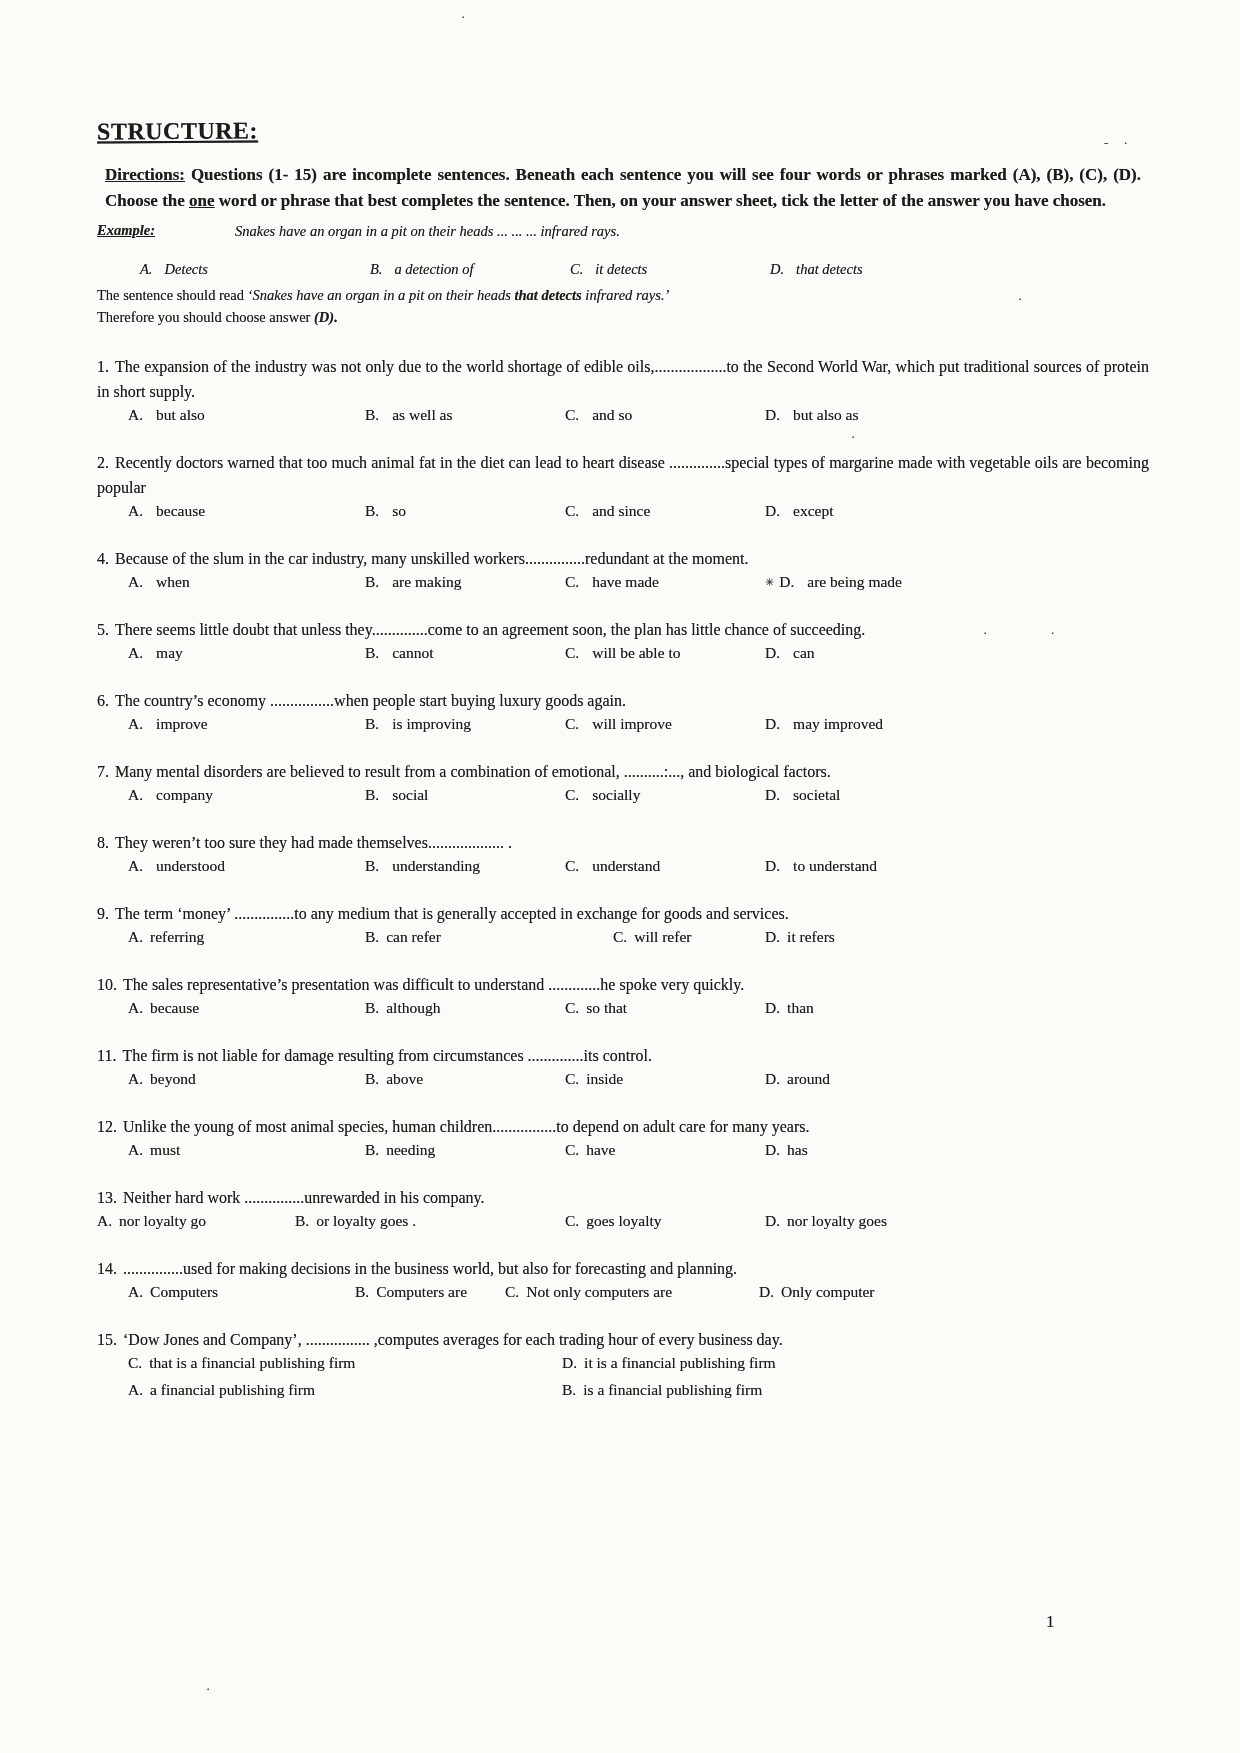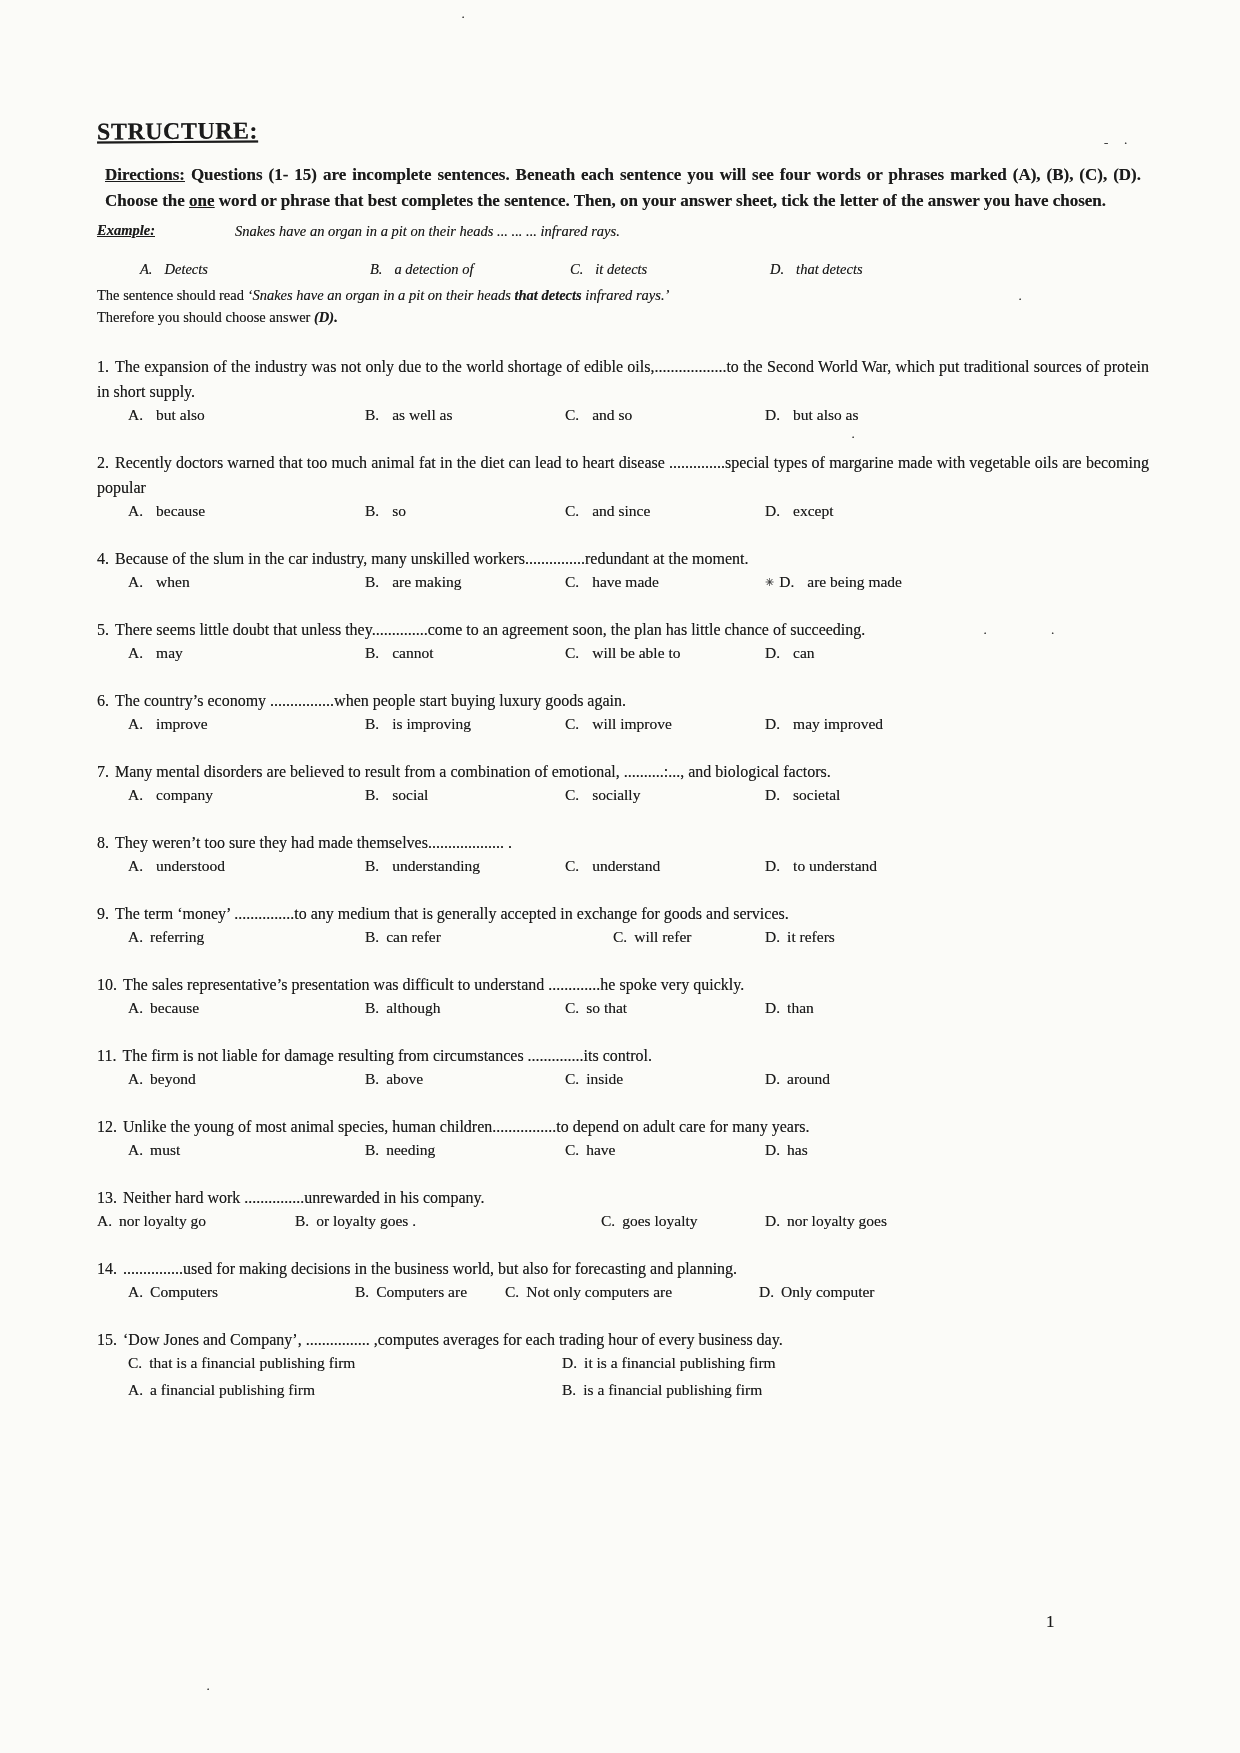--- a/index.html
+++ b/index.html
@@ -176,21 +176,21 @@
             <span class="opt" style="left: 268px;"><span class="opt-label">B.</span><span class="opt-text">needing</span></span>
             <span class="opt" style="left: 468px;"><span class="opt-label">C.</span><span class="opt-text">have</span></span>
             <span class="opt" style="left: 668px;"><span class="opt-label">D.</span><span class="opt-text">has</span></span>
           </div>
         </div>
         <div class="question">
           <p class="q-text"><span class="q-num">13.</span><span>Neither hard work ...............unrewarded in his company.</span></p>
           <div class="opt-row gap-n">
             <span class="opt" style="left: 0px;"><span class="opt-label">A.</span><span class="opt-text">nor loyalty go</span></span>
             <span class="opt" style="left: 198px;"><span class="opt-label">B.</span><span class="opt-text">or loyalty goes .</span></span>
-            <span class="opt" style="left: 468px; margin-left: 36px;"><span class="opt-label">C.</span><span class="opt-text">goes loyalty</span></span>
+            <span class="opt" style="left: 468px;"><span class="opt-label">C.</span><span class="opt-text">goes loyalty</span></span>
             <span class="opt" style="left: 668px;"><span class="opt-label">D.</span><span class="opt-text">nor loyalty goes</span></span>
           </div>
         </div>
         <div class="question">
           <p class="q-text"><span class="q-num">14.</span><span>...............used for making decisions in the business world, but also for forecasting and planning.</span></p>
           <div class="opt-row gap-n">
             <span class="opt" style="left: 31px;"><span class="opt-label">A.</span><span class="opt-text">Computers</span></span>
             <span class="opt" style="left: 258px;"><span class="opt-label">B.</span><span class="opt-text">Computers are</span></span>
             <span class="opt" style="left: 408px;"><span class="opt-label">C.</span><span class="opt-text">Not only computers are</span></span>
             <span class="opt" style="left: 662px;"><span class="opt-label">D.</span><span class="opt-text">Only computer</span></span>

